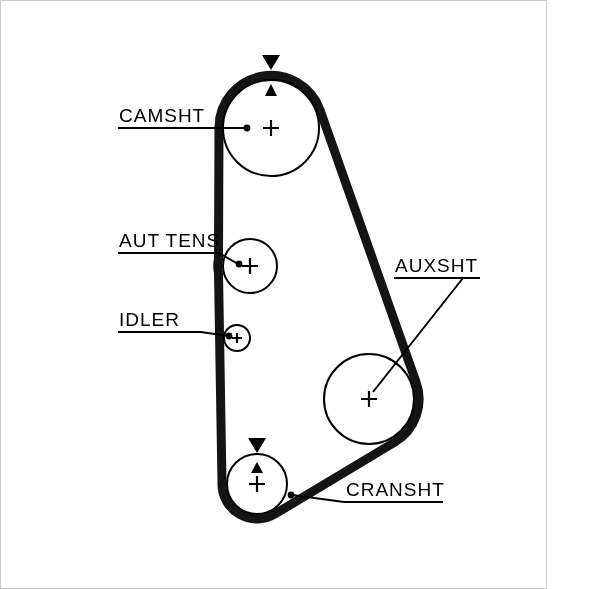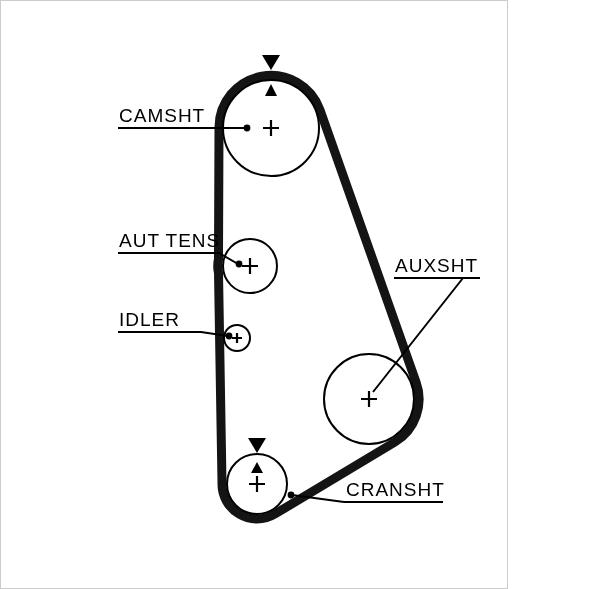--- a/index.html
+++ b/index.html
@@ -1,17 +1,17 @@
 <!DOCTYPE html>
 <html><head>
 <meta charset="utf-8">
 <style>
   html, body { margin: 0; padding: 0; background: #ffffff; }
   .stage {
-    width: 508px; height: 589px;
+    width: 547px; height: 589px;
     box-sizing: border-box;
     border: 1px solid #cccccc;
     background: #ffffff;
     position: relative;
     overflow: hidden;
   }
   svg { display: block; }
   .lbl {
     font-family: "Liberation Sans", sans-serif;
     font-size: 19px;

